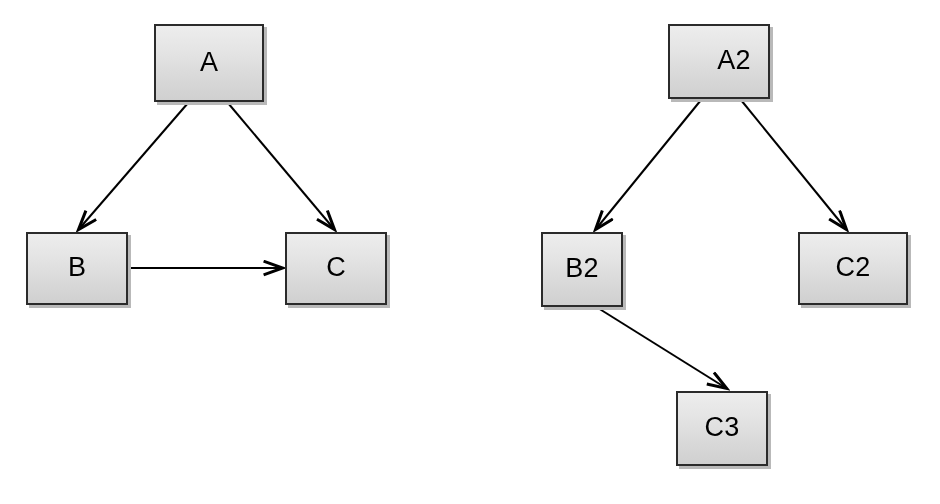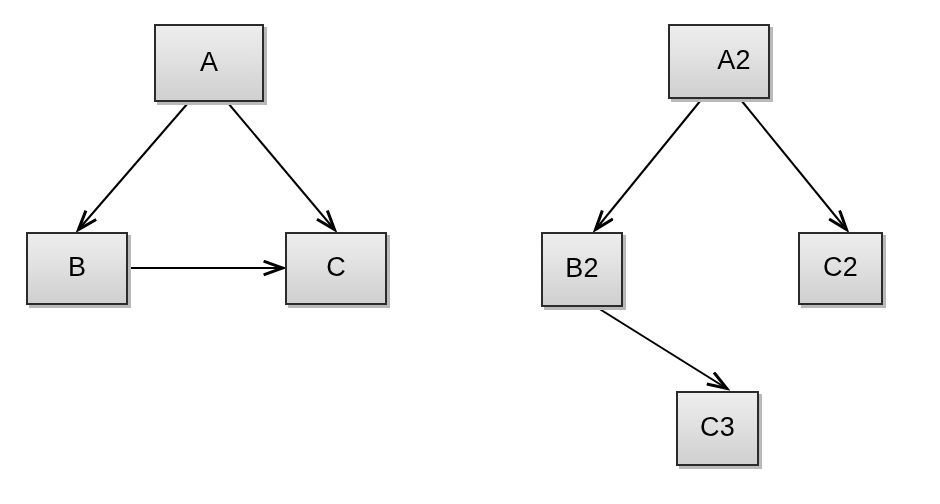--- a/index.html
+++ b/index.html
@@ -79,21 +79,21 @@
       </div>
       <div class="node" style="left: 285px; top: 232px; width: 102px; height: 73px;">
         <span class="node-label">C</span>
       </div>
       <div class="node" style="left: 668px; top: 24px; width: 102px; height: 75px; padding-left: 30px;">
         <span class="node-label">A2</span>
       </div>
       <div class="node" style="left: 541px; top: 232px; width: 82px; height: 75px;">
         <span class="node-label">B2</span>
       </div>
-      <div class="node" style="left: 798px; top: 232px; width: 85px; height: 73px;">
+      <div class="node" style="left: 798px; top: 232px; width: 110px; height: 73px;">
         <span class="node-label">C2</span>
       </div>
-      <div class="node" style="left: 676px; top: 391px; width: 83px; height: 75px;">
+      <div class="node" style="left: 676px; top: 391px; width: 92px; height: 75px;">
         <span class="node-label">C3</span>
       </div>
     </div>
 
 </div>
 
 </body></html>

